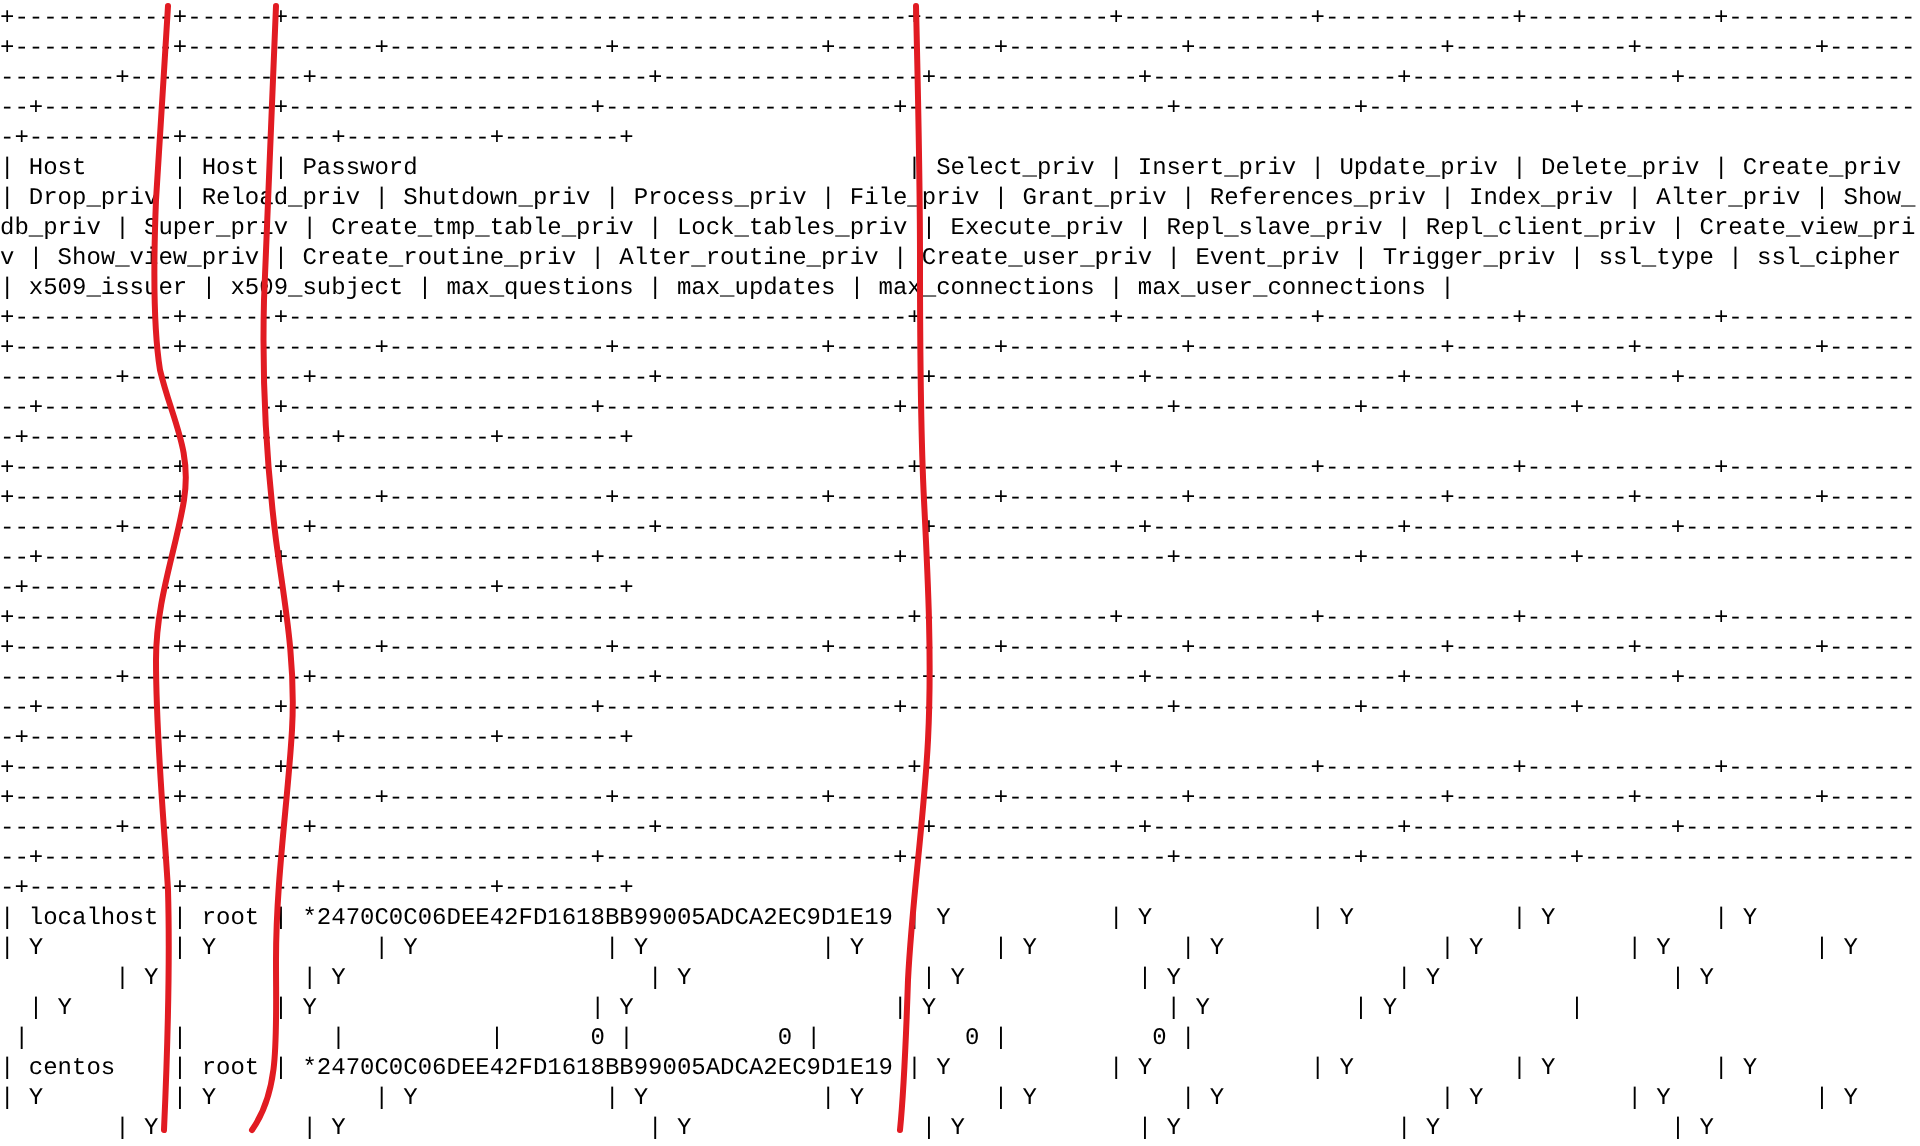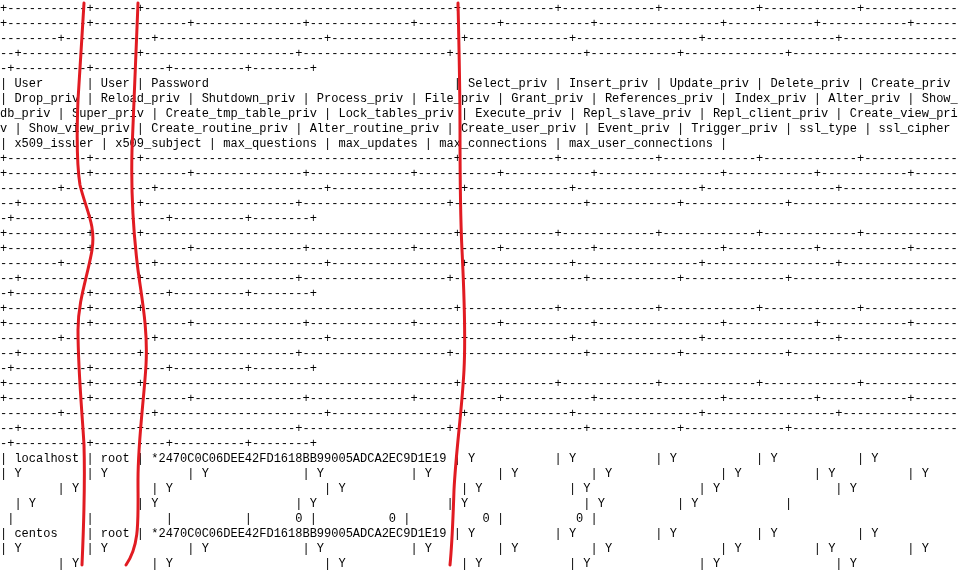--- a/index.html
+++ b/index.html
@@ -31,21 +31,21 @@
   }
 </style>
 </head>
 <body>
 
 <pre class="mono" id="terminal-output"><span class="row">+-----------+------+-------------------------------------------+-------------+-------------+-------------+-------------+-------------</span>
 <span class="row">+-----------+-------------+---------------+--------------+-----------+------------+-----------------+------------+------------+------</span>
 <span class="row">--------+------------+-----------------------+------------------+--------------+-----------------+------------------+----------------</span>
 <span class="row">--+----------------+---------------------+--------------------+------------------+------------+--------------+-----------------------</span>
 <span class="row">-+----------+----------+----------+--------+</span>
-<span class="row">| User      | User | Password                                  | Select_priv | Insert_priv | Update_priv | Delete_priv | Create_priv </span>
+<span class="row">| Host      | Host | Password                                  | Select_priv | Insert_priv | Update_priv | Delete_priv | Create_priv </span>
 <span class="row">| Drop_priv | Reload_priv | Shutdown_priv | Process_priv | File_priv | Grant_priv | References_priv | Index_priv | Alter_priv | Show_</span>
 <span class="row">db_priv | Super_priv | Create_tmp_table_priv | Lock_tables_priv | Execute_priv | Repl_slave_priv | Repl_client_priv | Create_view_pri</span>
 <span class="row">v | Show_view_priv | Create_routine_priv | Alter_routine_priv | Create_user_priv | Event_priv | Trigger_priv | ssl_type | ssl_cipher </span>
 <span class="row">| x509_issuer | x509_subject | max_questions | max_updates | max_connections | max_user_connections |</span>
 <span class="row">+-----------+------+-------------------------------------------+-------------+-------------+-------------+-------------+-------------</span>
 <span class="row">+-----------+-------------+---------------+--------------+-----------+------------+-----------------+------------+------------+------</span>
 <span class="row">--------+------------+-----------------------+------------------+--------------+-----------------+------------------+----------------</span>
 <span class="row">--+----------------+---------------------+--------------------+------------------+------------+--------------+-----------------------</span>
 <span class="row">-+----------+----------+----------+--------+</span>
 <span class="row">+-----------+------+-------------------------------------------+-------------+-------------+-------------+-------------+-------------</span>

